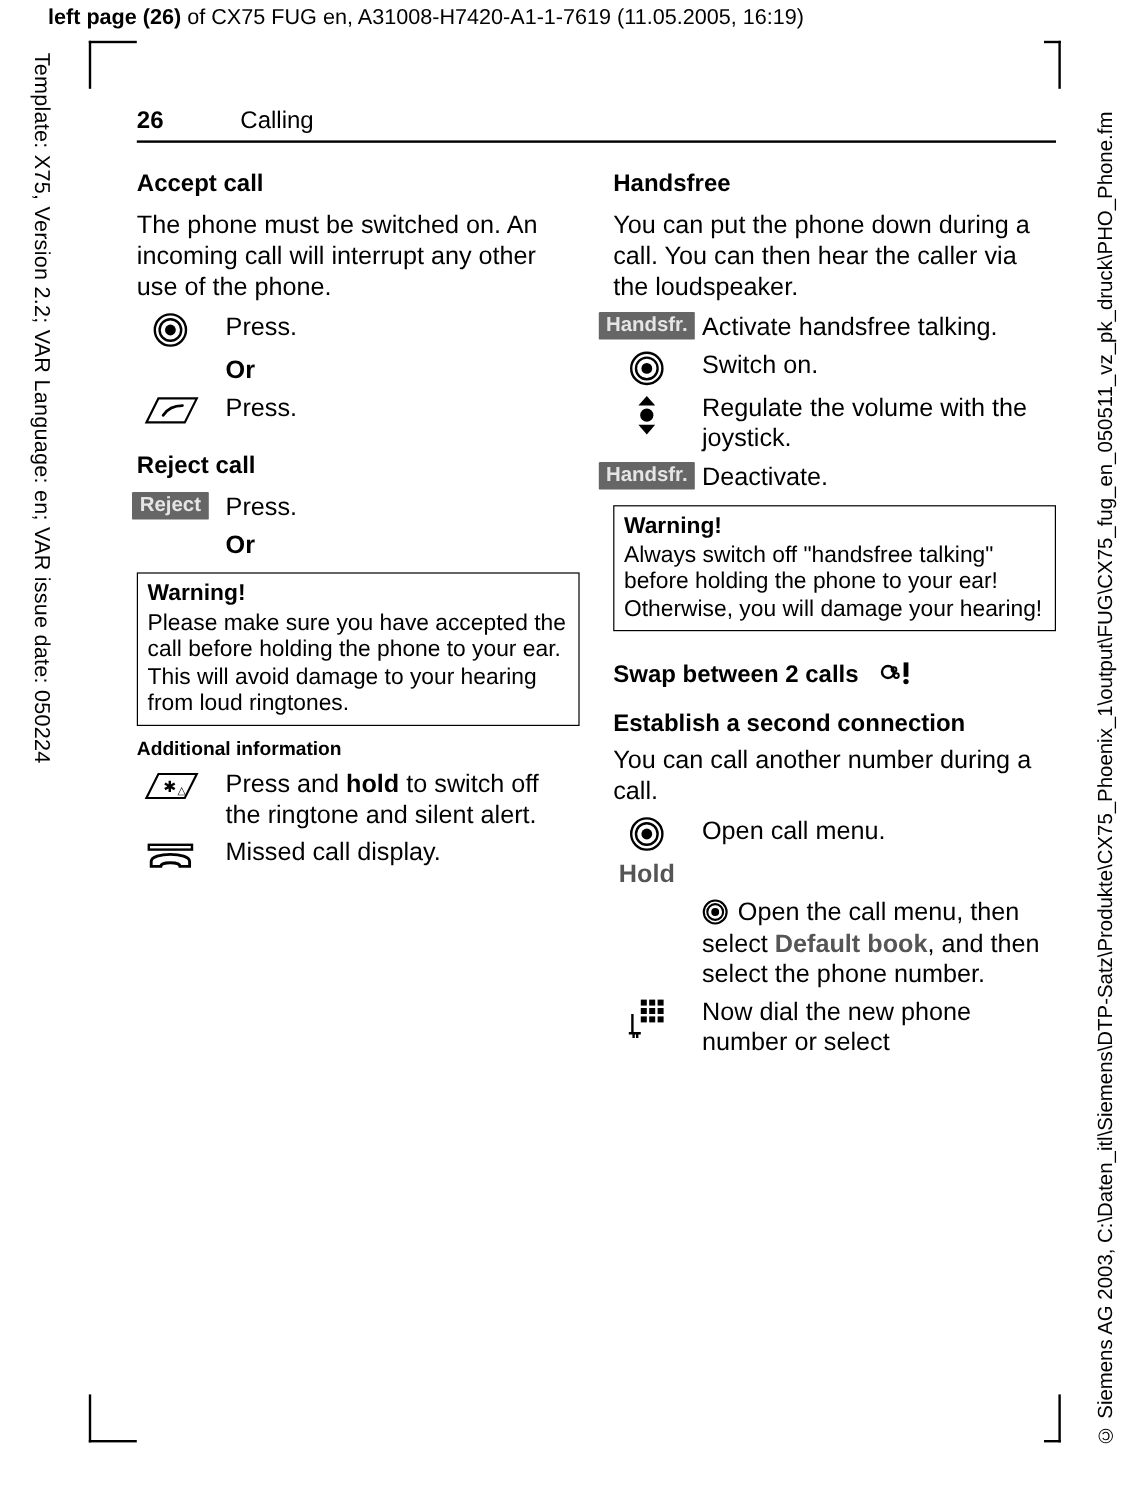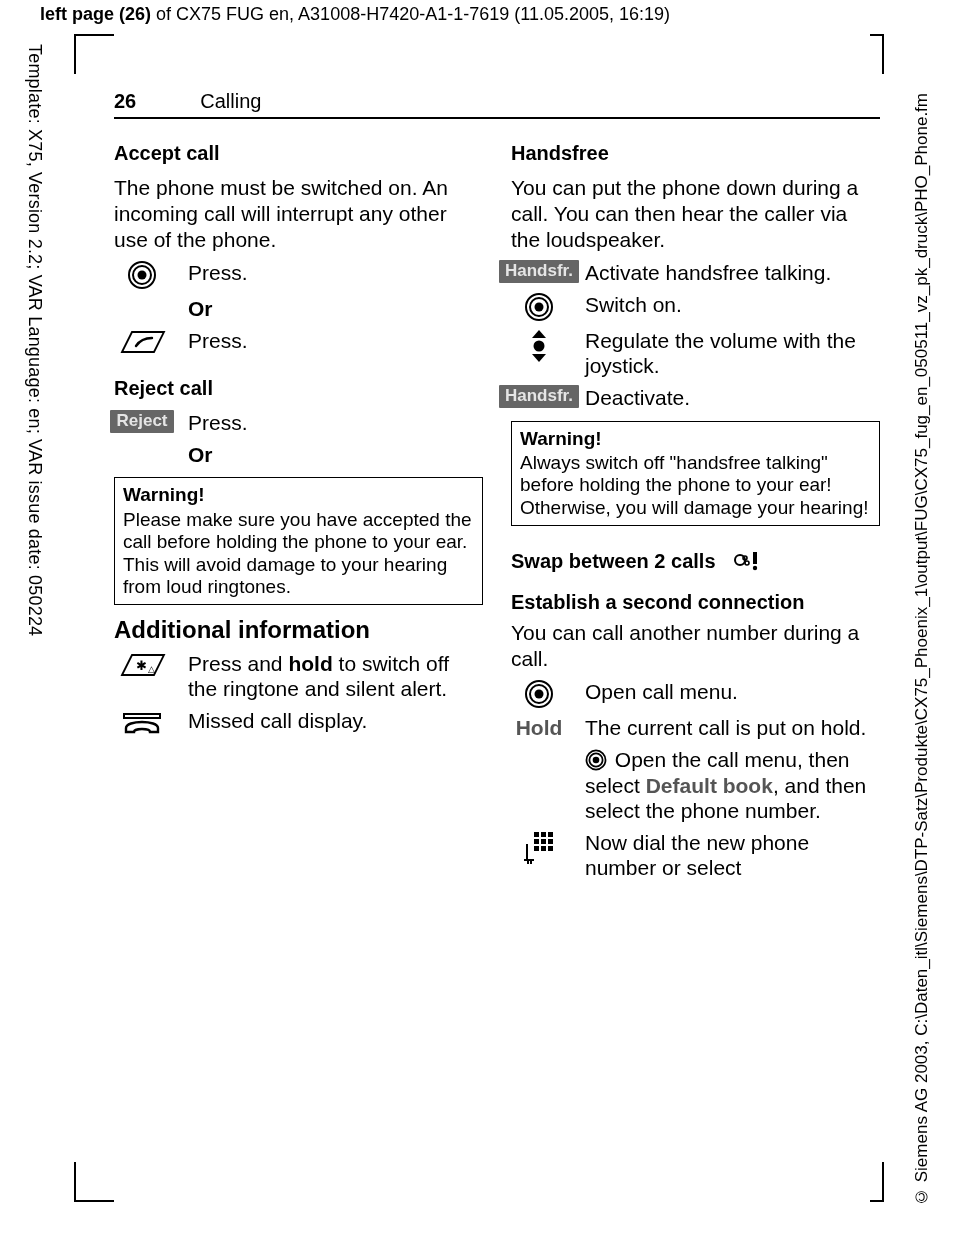--- a/index.html
+++ b/index.html
@@ -29,21 +29,21 @@
   p{margin:0 0 8px 0;}
   .row{display:flex;align-items:flex-start;gap:18px;margin:6px 0;}
   .ic{width:56px;flex:0 0 56px;display:flex;justify-content:center;}
   .row .txt{flex:1;}
   .bold{font-weight:bold;}
   .soft{background:#666;color:#e5e5e5;font-weight:bold;font-size:17px;padding:1px 6px;display:inline-block;border-radius:1px;}
   .menu{color:#555;font-weight:bold;}
   .or{font-weight:bold;margin-left:74px;margin-top:2px;margin-bottom:2px;}
   .box{border:1.5px solid #000;padding:6px 8px;margin-top:10px;font-size:19px;line-height:1.18;}
   .box .bt{font-weight:bold;margin-bottom:2px;}
-  .ai-title{font-weight:bold;font-size:24px;margin-top:10px;}
+  .ai-title{font-weight:bold;font-size:16px;margin-top:10px;}
   svg{display:block;}
   .inline-ic{display:inline-block;vertical-align:-4px;margin-right:2px;}
 </style>
 </head>
 <body>
 
 <div class="crop crop-tl-h"></div>
 <div class="crop crop-tl-v"></div>
 <div class="crop crop-tr-h"></div>
 <div class="crop crop-tr-v"></div>
@@ -194,21 +194,20 @@
               <circle cx="15" cy="15" r="9" fill="none" stroke="#000" stroke-width="2"></circle>
               <circle cx="15" cy="15" r="4.5" fill="#000"></circle>
             </svg>
         </span>
         <span class="txt">Open call menu.</span>
       </div>
       <div class="row">
         <span class="ic">
             <span class="menu">Hold</span>
           </span>
-        <span class="txt">The current call is put on hold.</span>
       </div>
       <div class="row">
         <span class="ic"></span>
         <span class="txt">
           <span class="inline-ic">
             <svg width="22" height="22" viewBox="0 0 30 30">
                 <circle cx="15" cy="15" r="13" fill="none" stroke="#000" stroke-width="2.4"></circle>
                 <circle cx="15" cy="15" r="9" fill="none" stroke="#000" stroke-width="2.4"></circle>
                 <circle cx="15" cy="15" r="4.5" fill="#000"></circle>
               </svg>

